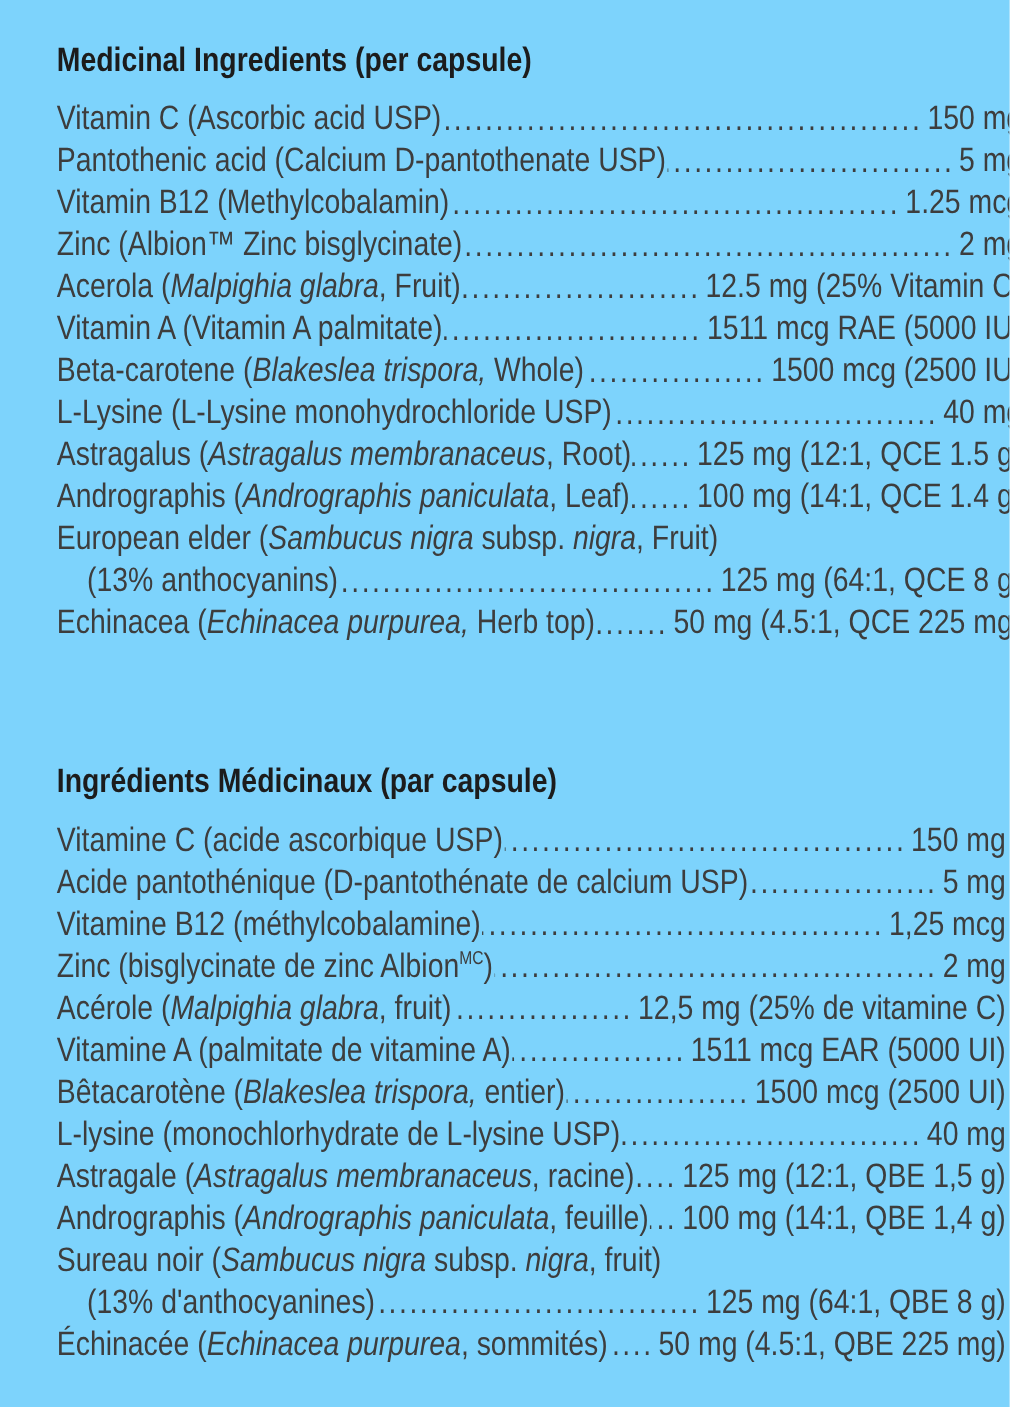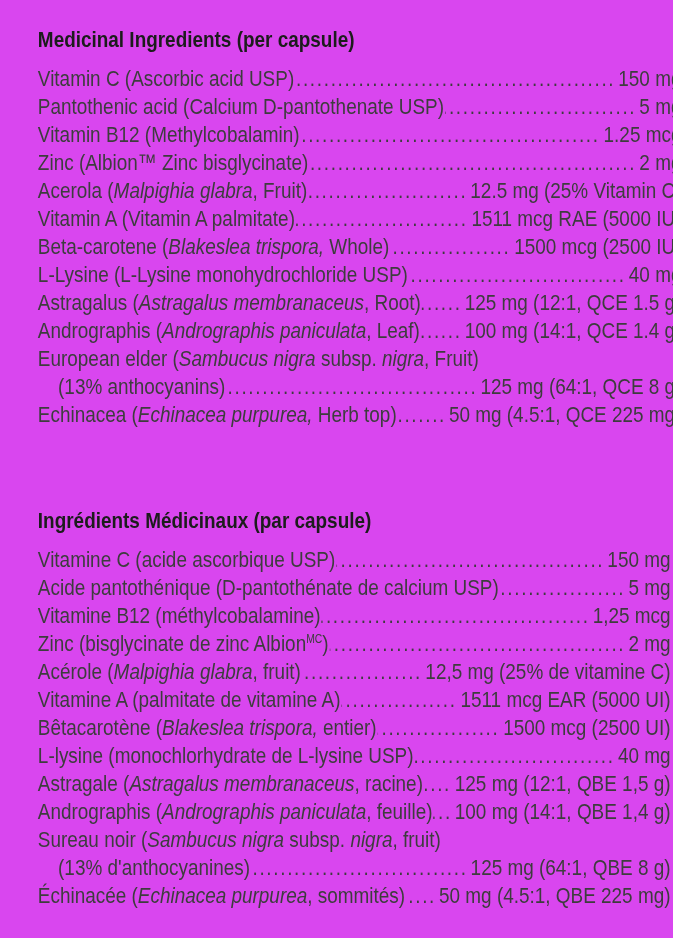--- a/index.html
+++ b/index.html
@@ -8,21 +8,21 @@
     height: 938px;
     overflow: hidden;
     background: #ffffff;
     font-family: "Liberation Sans", sans-serif;
   }
   .page {
     position: relative;
     width: 673px;
     height: 938px;
     overflow: hidden;
-    background: #d946ef;
+    background: #7dd3fc;
   }
   
   .label {
     width: 800px;
     transform: scaleX(0.8413);
     transform-origin: 0 0;
     padding: 26px 0 0 45px;
     font-size: 22.5px;
     line-height: 28px;
     color: #3d3d3d;

